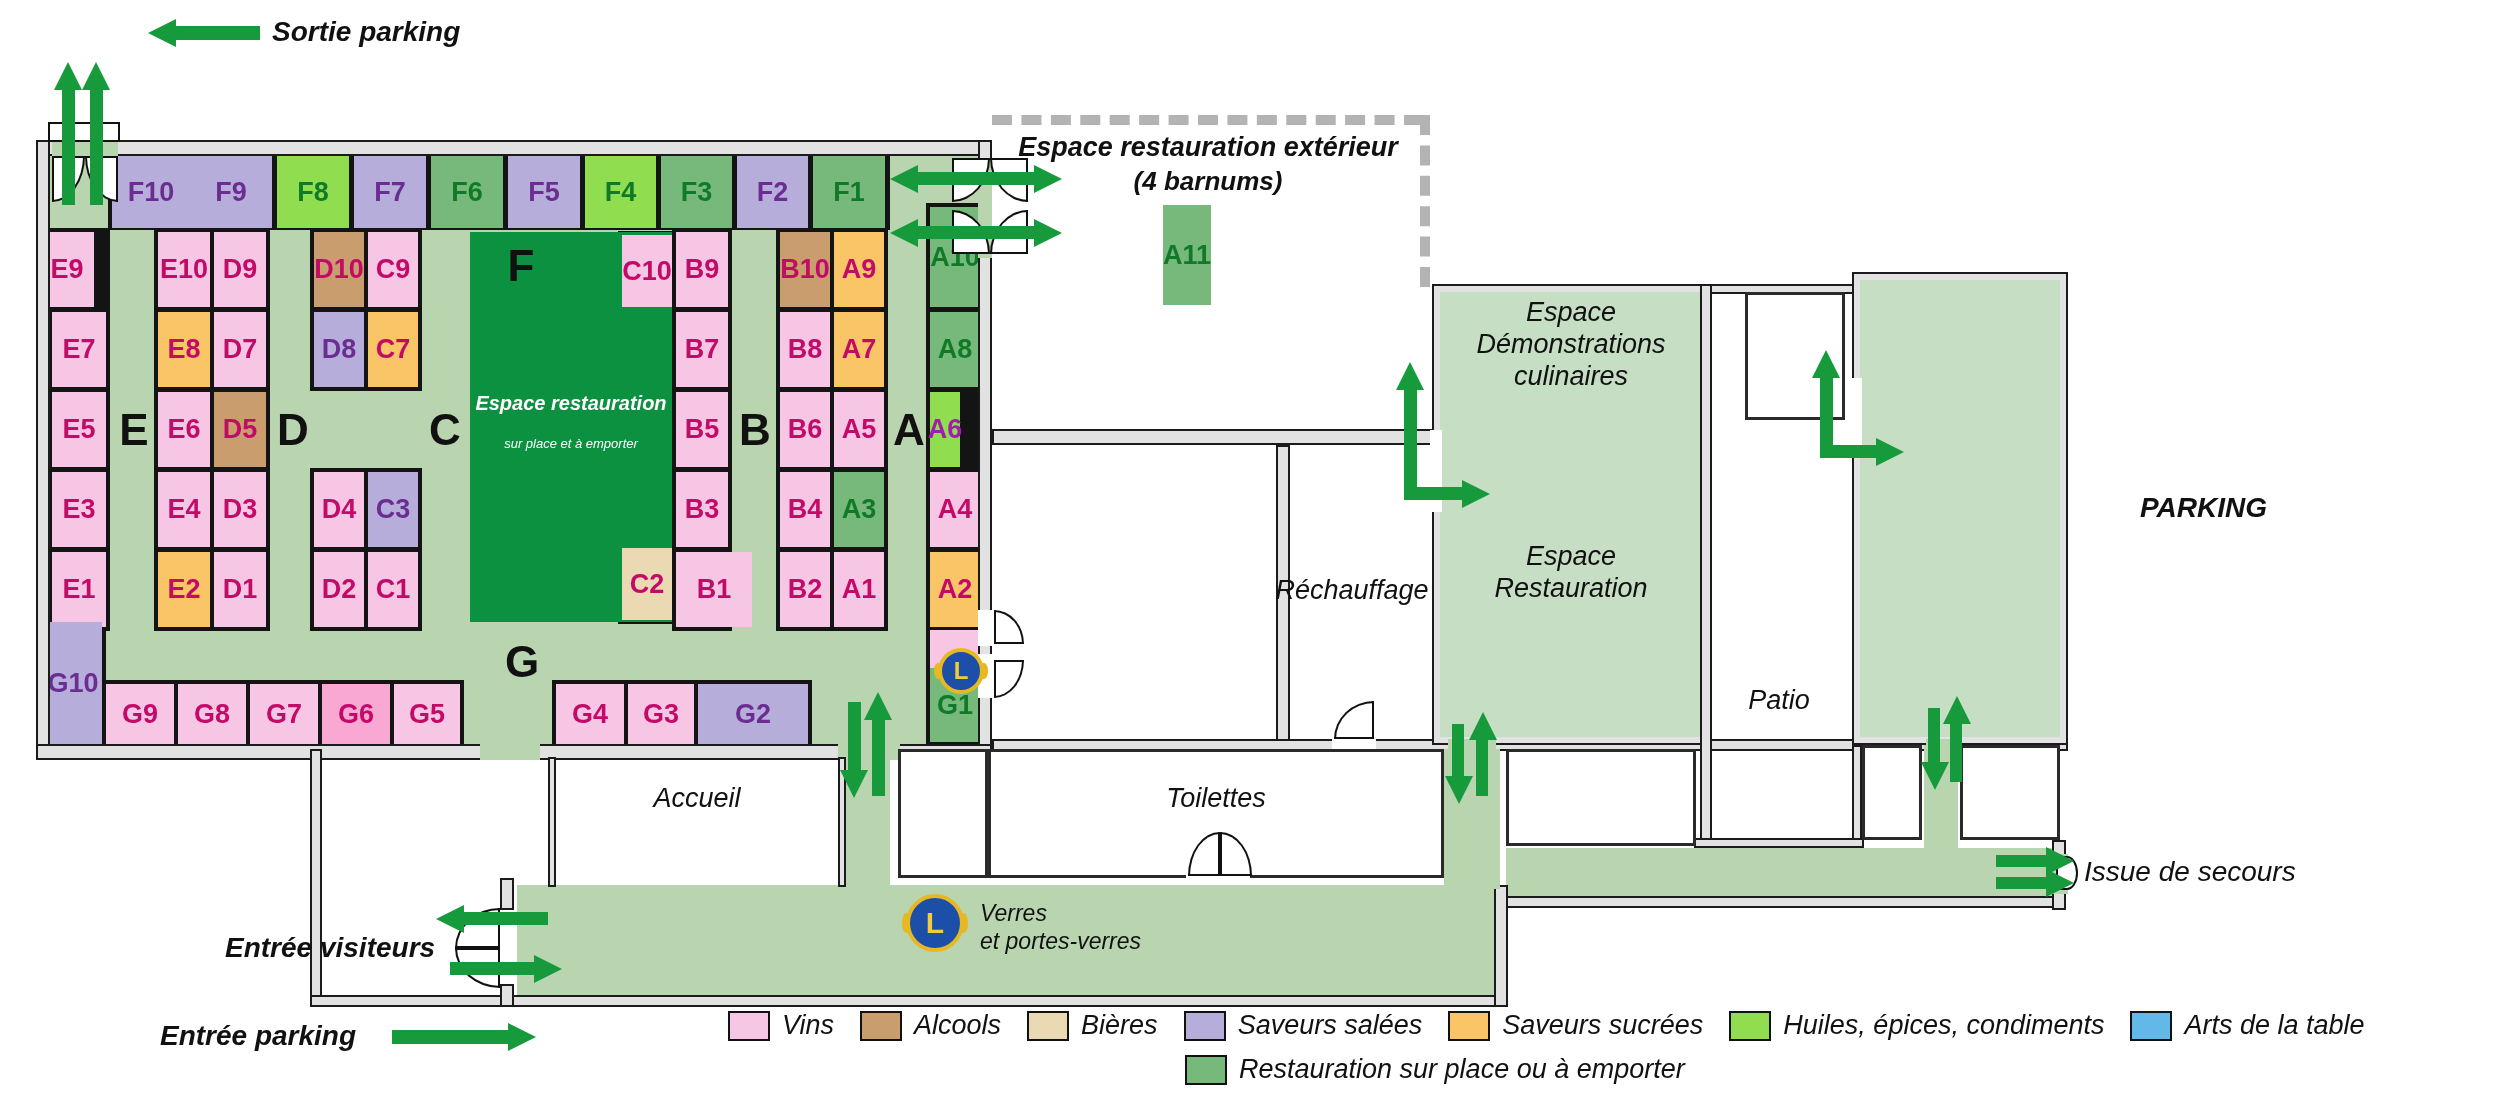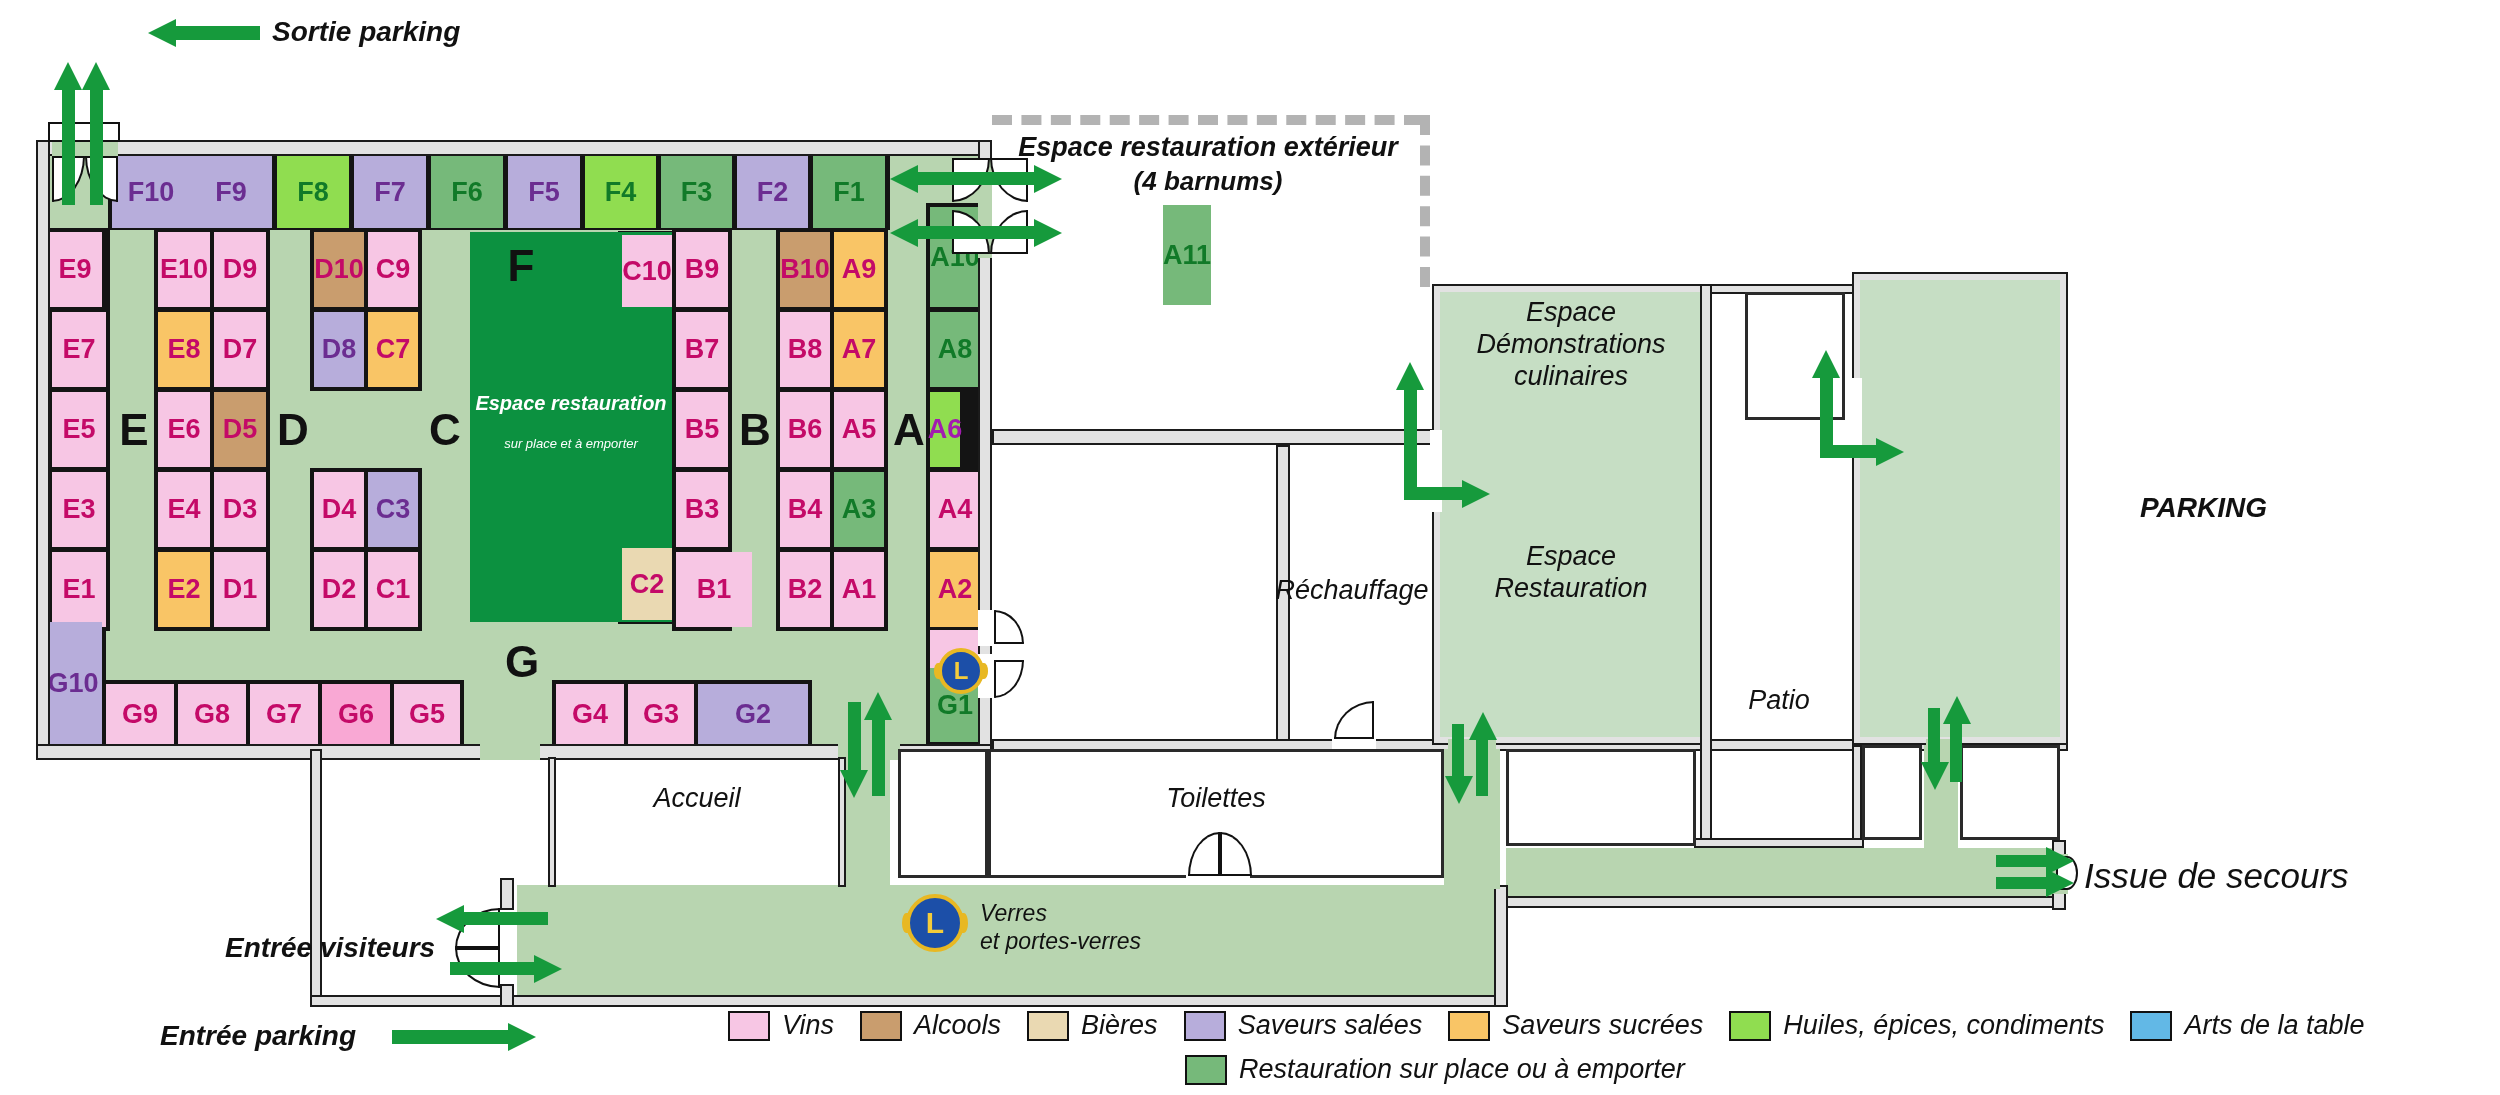--- a/index.html
+++ b/index.html
@@ -68,21 +68,21 @@
       <div class="stand" style="left: 112px; top: 156px; width: 78px; height: 72px; background: rgb(183, 173, 219); color: rgb(107, 45, 145);">F10</div>
       <div class="stand" style="left: 190px; top: 156px; width: 82px; height: 72px; background: rgb(183, 173, 219); color: rgb(107, 45, 145);">F9</div>
       <div class="stand" style="left: 277px; top: 156px; width: 72px; height: 72px; background: rgb(144, 221, 80); color: rgb(17, 122, 40);">F8</div>
       <div class="stand" style="left: 354px; top: 156px; width: 72px; height: 72px; background: rgb(183, 173, 219); color: rgb(107, 45, 145);">F7</div>
       <div class="stand" style="left: 431px; top: 156px; width: 72px; height: 72px; background: rgb(118, 185, 122); color: rgb(17, 122, 40);">F6</div>
       <div class="stand" style="left: 508px; top: 156px; width: 72px; height: 72px; background: rgb(183, 173, 219); color: rgb(107, 45, 145);">F5</div>
       <div class="stand" style="left: 585px; top: 156px; width: 71px; height: 72px; background: rgb(144, 221, 80); color: rgb(17, 122, 40);">F4</div>
       <div class="stand" style="left: 661px; top: 156px; width: 71px; height: 72px; background: rgb(118, 185, 122); color: rgb(17, 122, 40);">F3</div>
       <div class="stand" style="left: 737px; top: 156px; width: 71px; height: 72px; background: rgb(183, 173, 219); color: rgb(107, 45, 145);">F2</div>
       <div class="stand" style="left: 813px; top: 156px; width: 72px; height: 72px; background: rgb(118, 185, 122); color: rgb(17, 122, 40);">F1</div>
-      <div class="stand" style="left: 48px; top: 232px; width: 54px; height: 75px; background: rgb(247, 198, 228); color: rgb(196, 10, 104);">E9</div>
+      <div class="stand" style="left: 40px; top: 232px; width: 54px; height: 75px; background: rgb(247, 198, 228); color: rgb(196, 10, 104);">E9</div>
       <div class="stand" style="left: 52px; top: 312px; width: 54px; height: 75px; background: rgb(247, 198, 228); color: rgb(196, 10, 104);">E7</div>
       <div class="stand" style="left: 52px; top: 392px; width: 54px; height: 75px; background: rgb(247, 198, 228); color: rgb(196, 10, 104);">E5</div>
       <div class="stand" style="left: 52px; top: 472px; width: 54px; height: 75px; background: rgb(247, 198, 228); color: rgb(196, 10, 104);">E3</div>
       <div class="stand" style="left: 52px; top: 552px; width: 54px; height: 75px; background: rgb(247, 198, 228); color: rgb(196, 10, 104);">E1</div>
       <div class="stand" style="left: 158px; top: 232px; width: 52px; height: 75px; background: rgb(247, 198, 228); color: rgb(196, 10, 104);">E10</div>
       <div class="stand" style="left: 158px; top: 312px; width: 52px; height: 75px; background: rgb(249, 197, 102); color: rgb(196, 10, 104);">E8</div>
       <div class="stand" style="left: 158px; top: 392px; width: 52px; height: 75px; background: rgb(247, 198, 228); color: rgb(196, 10, 104);">E6</div>
       <div class="stand" style="left: 158px; top: 472px; width: 52px; height: 75px; background: rgb(247, 198, 228); color: rgb(196, 10, 104);">E4</div>
       <div class="stand" style="left: 158px; top: 552px; width: 52px; height: 75px; background: rgb(249, 197, 102); color: rgb(196, 10, 104);">E2</div>
       <div class="stand" style="left: 214px; top: 232px; width: 52px; height: 75px; background: rgb(247, 198, 228); color: rgb(196, 10, 104);">D9</div>
@@ -286,21 +286,21 @@
   <div class="bar" style="left:462px;top:912px;width:86px;height:13px;"></div>
   <div class="tri left" style="left:436px;top:905px;"></div>
   <div class="bar" style="left:450px;top:962px;width:86px;height:13px;"></div>
   <div class="tri right" style="left:534px;top:955px;"></div>
   <div class="lbl b" style="left:225px;top:932px;font-size:28px;">Entrée visiteurs</div>
 
   <div class="bar" style="left:1996px;top:855px;width:52px;height:12px;"></div>
   <div class="tri right" style="left:2046px;top:847px;"></div>
   <div class="bar" style="left:1996px;top:877px;width:52px;height:12px;"></div>
   <div class="tri right" style="left:2046px;top:869px;"></div>
-  <div class="lbl" style="left:2084px;top:856px;font-size:35px;">Issue de secours</div>
+  <div class="lbl" style="left:2084px;top:856px;font-size:28px;">Issue de secours</div>
 
   <div class="lbl b" style="left:160px;top:1020px;font-size:28px;">Entrée parking</div>
   <div class="bar" style="left:392px;top:1030px;width:118px;height:14px;"></div>
   <div class="tri right" style="left:508px;top:1023px;"></div>
 
   <div class="lions" style="left:938px;top:648px;width:46px;height:46px;font-size:24px;">
       <span>L</span>
     </div>
   <div class="lions" style="left:906px;top:894px;width:58px;height:58px;font-size:30px;">
       <span>L</span>

